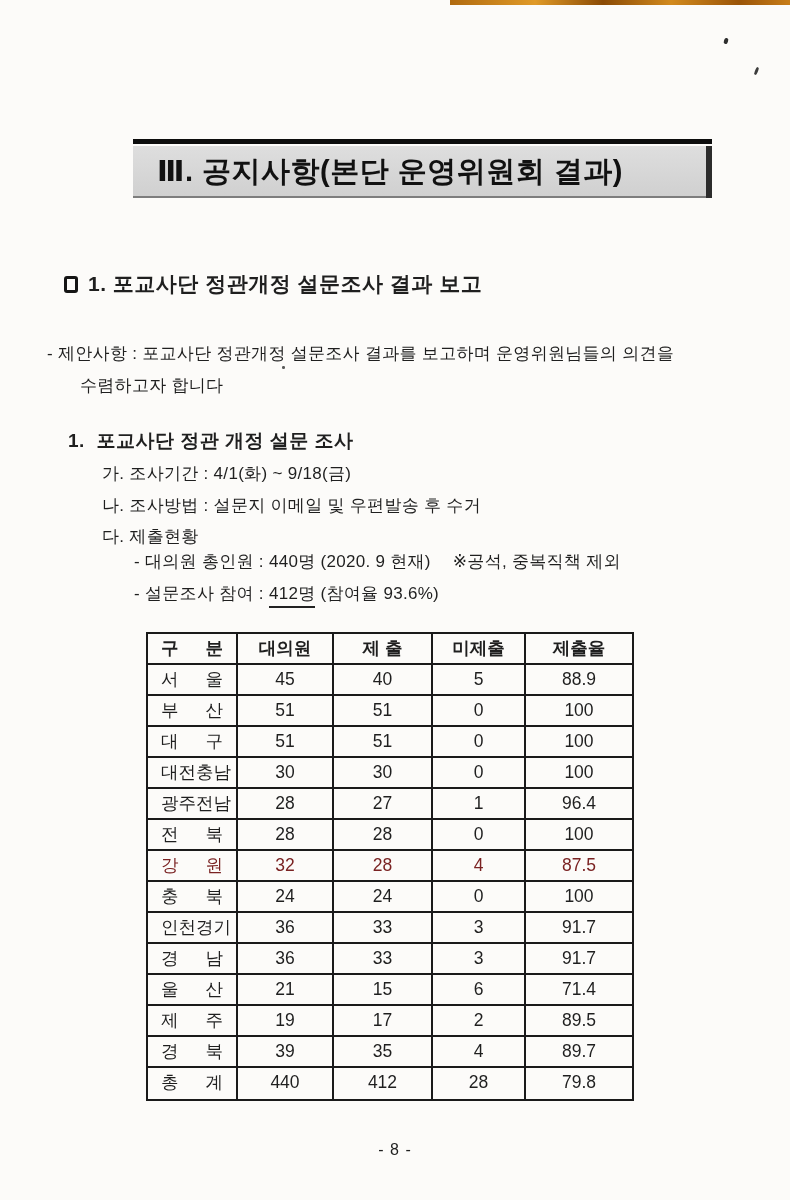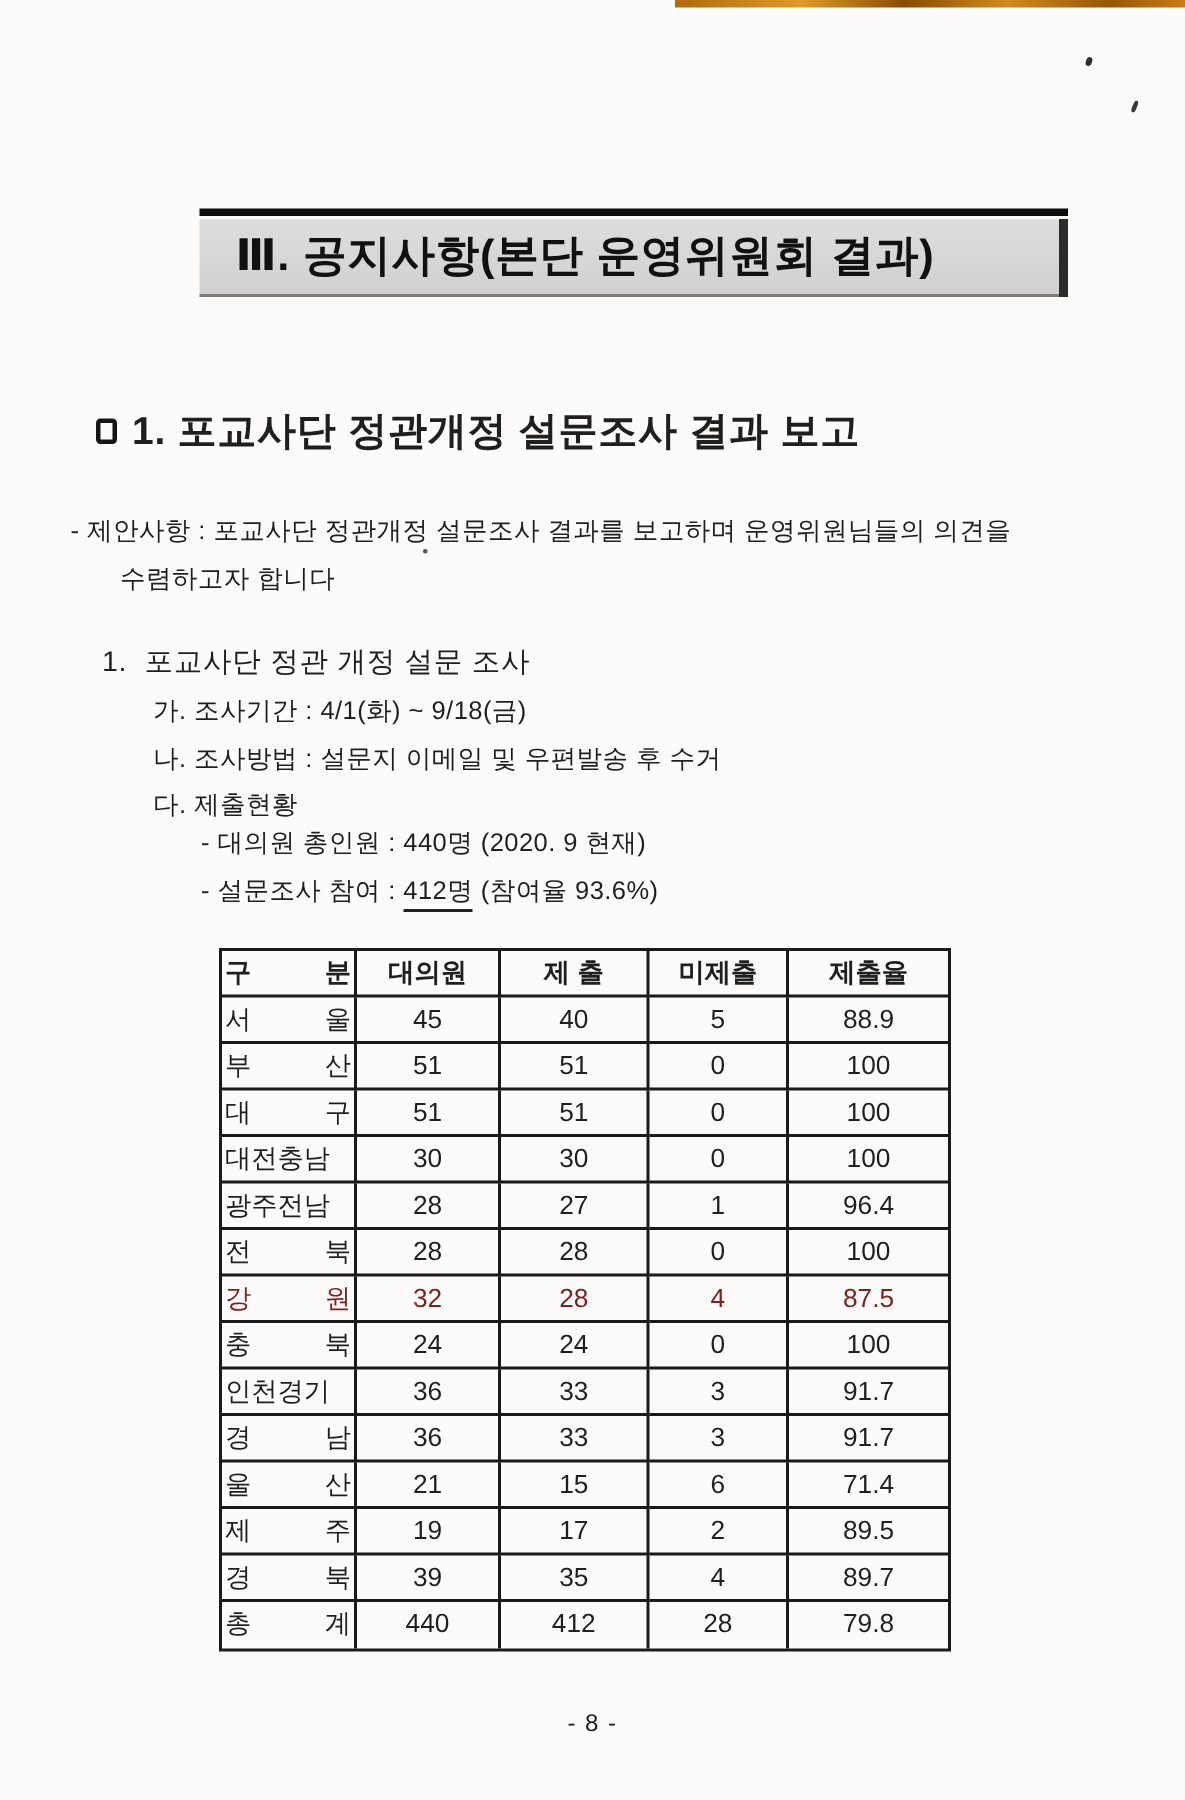--- a/index.html
+++ b/index.html
@@ -41,28 +41,28 @@
   .banner-title {
     display: block; padding-left: 24px; line-height: 50px;
     font-size: 29px; font-weight: bold; letter-spacing: 0.5px; white-space: pre;
     color: #111;
   }
   .banner-shadow {
     position: absolute; right: 0; top: 0; width: 6px; height: 52px; background: #2c2c2c;
   }
 
   
-  .section-heading { left: 64px; top: 270px; font-size: 26px; font-weight: bold; letter-spacing: 0.5px; display: flex; align-items: center; }
+  .section-heading { left: 64px; top: 270px; font-size: 21px; font-weight: bold; letter-spacing: 0.5px; display: flex; align-items: center; }
   .bullet-square {
     display: inline-block; width: 14px; height: 17px;
     border: 3.5px solid #151515; border-radius: 3px; margin-right: 10px;
   }
   .proposal-line1 { left: 47px; top: 342px; font-size: 17px; letter-spacing: 0.3px; }
   .proposal-line2 { left: 80px; top: 374px; font-size: 17px; letter-spacing: 0.3px; }
-  .survey-title { left: 68px; top: 428px; font-size: 19px; font-weight: 400; letter-spacing: 0.5px; }
+  .survey-title { left: 68px; top: 428px; font-size: 19px; font-weight: 700; letter-spacing: 0.5px; }
   .survey-item1 { left: 102px; top: 462px; font-size: 17px; letter-spacing: 0.3px; }
   .survey-item2 { left: 102px; top: 494px; font-size: 17px; letter-spacing: 0.3px; }
   .survey-item3 { left: 102px; top: 525px; font-size: 17px; letter-spacing: 0.3px; }
   .sub-line1 { left: 134px; top: 550px; font-size: 17px; letter-spacing: 0.3px; display: flex; }
   .sub-line1 .note { margin-left: 22px; }
   .sub-line2 { left: 134px; top: 582px; font-size: 17px; letter-spacing: 0.3px; display: flex; }
   .underlined { border-bottom: 2px solid #222; padding-bottom: 1px; }
 
   
   .report-table {
@@ -70,21 +70,21 @@
     border: 2px solid #1a1a1a; background: var(--paper);
   }
   .trow { display: grid; grid-template-columns: 90px 96px 99px 93px 106px; }
   .tcell {
     height: 31px; line-height: 29px; font-size: 17.5px;
     border-right: 2px solid #1a1a1a; border-bottom: 2px solid #1a1a1a;
     overflow: hidden; white-space: pre;
   }
   .tcell:last-child { border-right: none; }
   .trow:last-child .tcell { border-bottom: none; }
-  .col-region { text-align: justify; text-align-last: justify; padding: 0 2px; }
+  .col-region { text-align: justify; text-align-last: justify; padding: 0 13px; }
   .col-num { text-align: center; }
   .thead .tcell { font-weight: 600; }
   .trow.highlight { color: var(--highlight-row); }
 
   .page-number {
     position: absolute; left: 0; top: 1141px; width: 790px;
     text-align: center; font-size: 16px; letter-spacing: 1px; white-space: pre;
   }
 </style>
 </head>
@@ -111,20 +111,21 @@
 <div class="abs proposal-line1">- 제안사항 : 포교사단 정관개정 설문조사 결과를 보고하며 운영위원님들의 의견을</div>
 <div class="abs proposal-line2">수렴하고자 합니다</div>
 
 <div class="abs survey-title">1.  포교사단 정관 개정 설문 조사</div>
 <div class="abs survey-item1">가. 조사기간 : 4/1(화) ~ 9/18(금)</div>
 <div class="abs survey-item2">나. 조사방법 : 설문지 이메일 및 우편발송 후 수거</div>
 <div class="abs survey-item3">다. 제출현황</div>
 
 <div class="abs sub-line1">
   <span>- 대의원 총인원 : 440명 (2020. 9 현재)</span>
+  <span class="note">※공석, 중복직책 제외</span>
 </div>
 <div class="abs sub-line2">
   <span>- 설문조사 참여 : </span>
   <span class="underlined">412명</span>
   <span> (참여율 93.6%)</span>
 </div>
 
 <div class="report-table">
   <div class="trow thead">
     <div class="tcell col-region">구 분</div>

